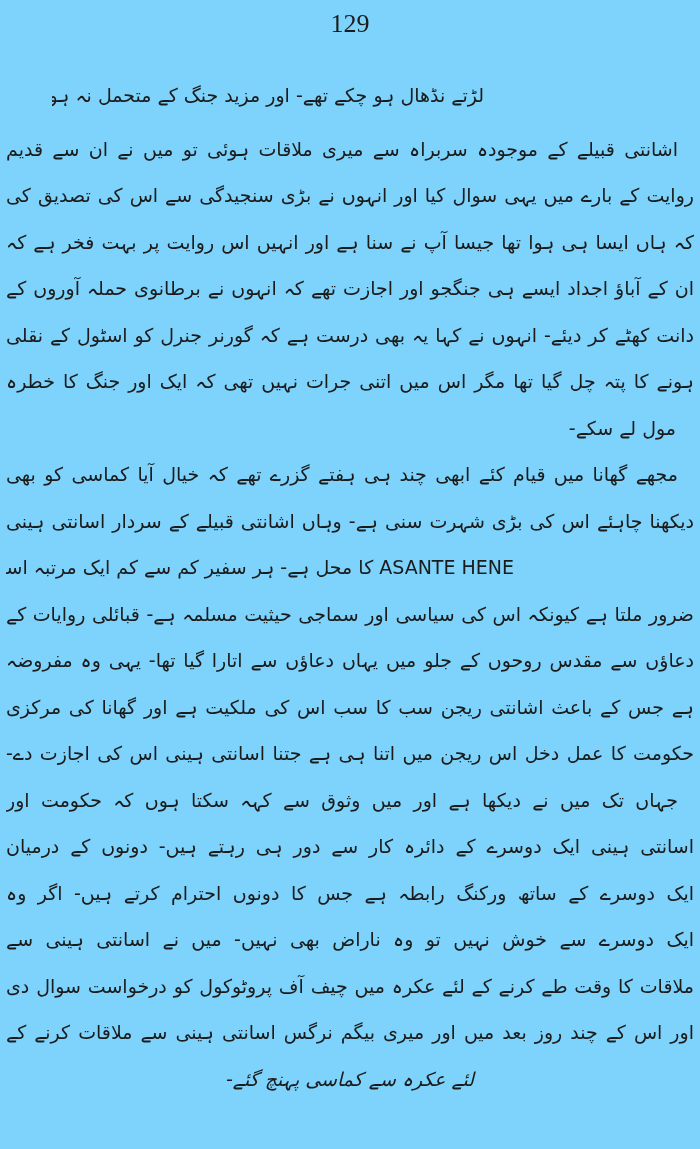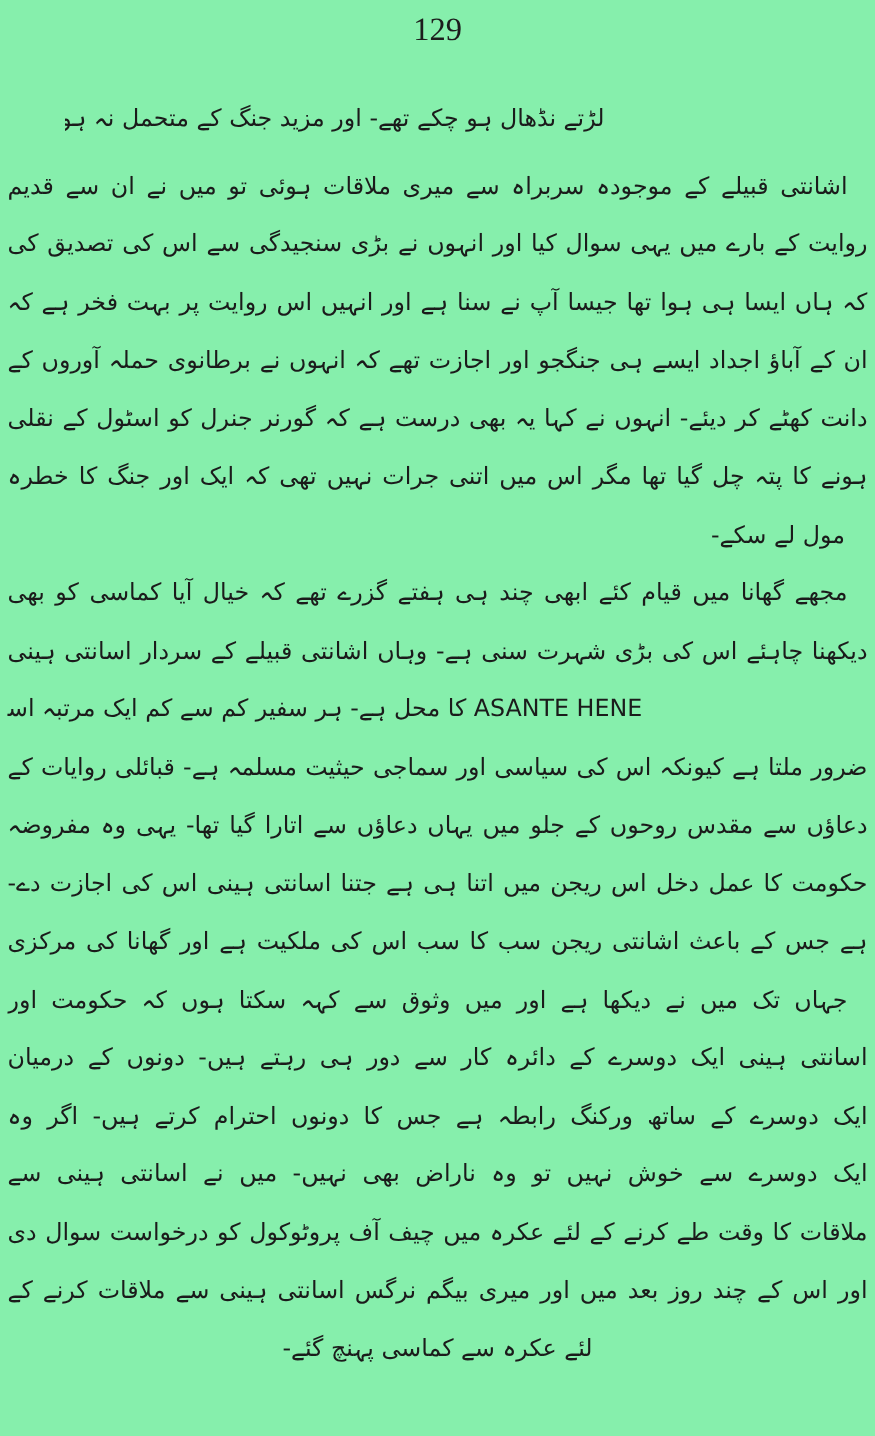--- a/index.html
+++ b/index.html
@@ -2,21 +2,21 @@
 <html><head>
 <meta charset="utf-8">
 <style>
   html, body { margin: 0; padding: 0; }
   body { background: #ffffff; }
 
   .page {
     position: relative;
     width: 700px;
     height: 1149px;
-    background: #86efac;
+    background: #7dd3fc;
     color: #161616;
     font-family: "DejaVu Sans", sans-serif;
     overflow: hidden;
     box-sizing: border-box;
   }
 
   .page-number {
     padding-top: 9px;
     text-align: center;
     font-family: "Liberation Serif", serif;
@@ -63,20 +63,21 @@
     padding-right: 18px;
   }
 
   
   .tl.inset { padding-right: 180px; }
 
   
   .tl.center-line {
     text-align: center;
     text-align-last: center;
+    font-style: italic;
   }
 </style>
 </head>
 <body>
 
 <div class="page">
 
   <div class="page-number">129</div>
 
   <div class="text-block">
@@ -94,22 +95,22 @@
       <div class="tl">ہونے کا پتہ چل گیا تھا مگر اس میں اتنی جرات نہیں تھی کہ ایک اور جنگ کا خطرہ</div>
       <div class="tl flush">مول لے سکے-</div>
     </div>
 
     <div class="para">
       <div class="tl pfirst">مجھے گھانا میں قیام کئے ابھی چند ہی ہفتے گزرے تھے کہ خیال آیا کماسی کو بھی</div>
       <div class="tl">دیکھنا چاہئے اس کی بڑی شہرت سنی ہے- وہاں اشانتی قبیلے کے سردار اسانتی ہینی</div>
       <div class="tl inset">ASANTE HENE کا محل ہے- ہر سفیر کم سے کم ایک مرتبہ اسانتی ہینی سے</div>
       <div class="tl">ضرور ملتا ہے کیونکہ اس کی سیاسی اور سماجی حیثیت مسلمہ ہے- قبائلی روایات کے</div>
       <div class="tl">دعاؤں سے مقدس روحوں کے جلو میں یہاں دعاؤں سے اتارا گیا تھا- یہی وہ مفروضہ</div>
+      <div class="tl">ہے جس کے باعث اشانتی ریجن سب کا سب اس کی ملکیت ہے اور گھانا کی مرکزی</div>
       <div class="tl">حکومت کا عمل دخل اس ریجن میں اتنا ہی ہے جتنا اسانتی ہینی اس کی اجازت دے-</div>
-      <div class="tl">ہے جس کے باعث اشانتی ریجن سب کا سب اس کی ملکیت ہے اور گھانا کی مرکزی</div>
     </div>
 
     <div class="para">
       <div class="tl pfirst">جہاں تک میں نے دیکھا ہے اور میں وثوق سے کہہ سکتا ہوں کہ حکومت اور</div>
       <div class="tl">اسانتی ہینی ایک دوسرے کے دائرہ کار سے دور ہی رہتے ہیں- دونوں کے درمیان</div>
       <div class="tl">ایک دوسرے کے ساتھ ورکنگ رابطہ ہے جس کا دونوں احترام کرتے ہیں- اگر وہ</div>
       <div class="tl">ایک دوسرے سے خوش نہیں تو وہ ناراض بھی نہیں- میں نے اسانتی ہینی سے</div>
       <div class="tl">ملاقات کا وقت طے کرنے کے لئے عکرہ میں چیف آف پروٹوکول کو درخواست سوال دی</div>
       <div class="tl">اور اس کے چند روز بعد میں اور میری بیگم نرگس اسانتی ہینی سے ملاقات کرنے کے</div>
       <div class="tl center-line">لئے عکرہ سے کماسی پہنچ گئے-</div>

